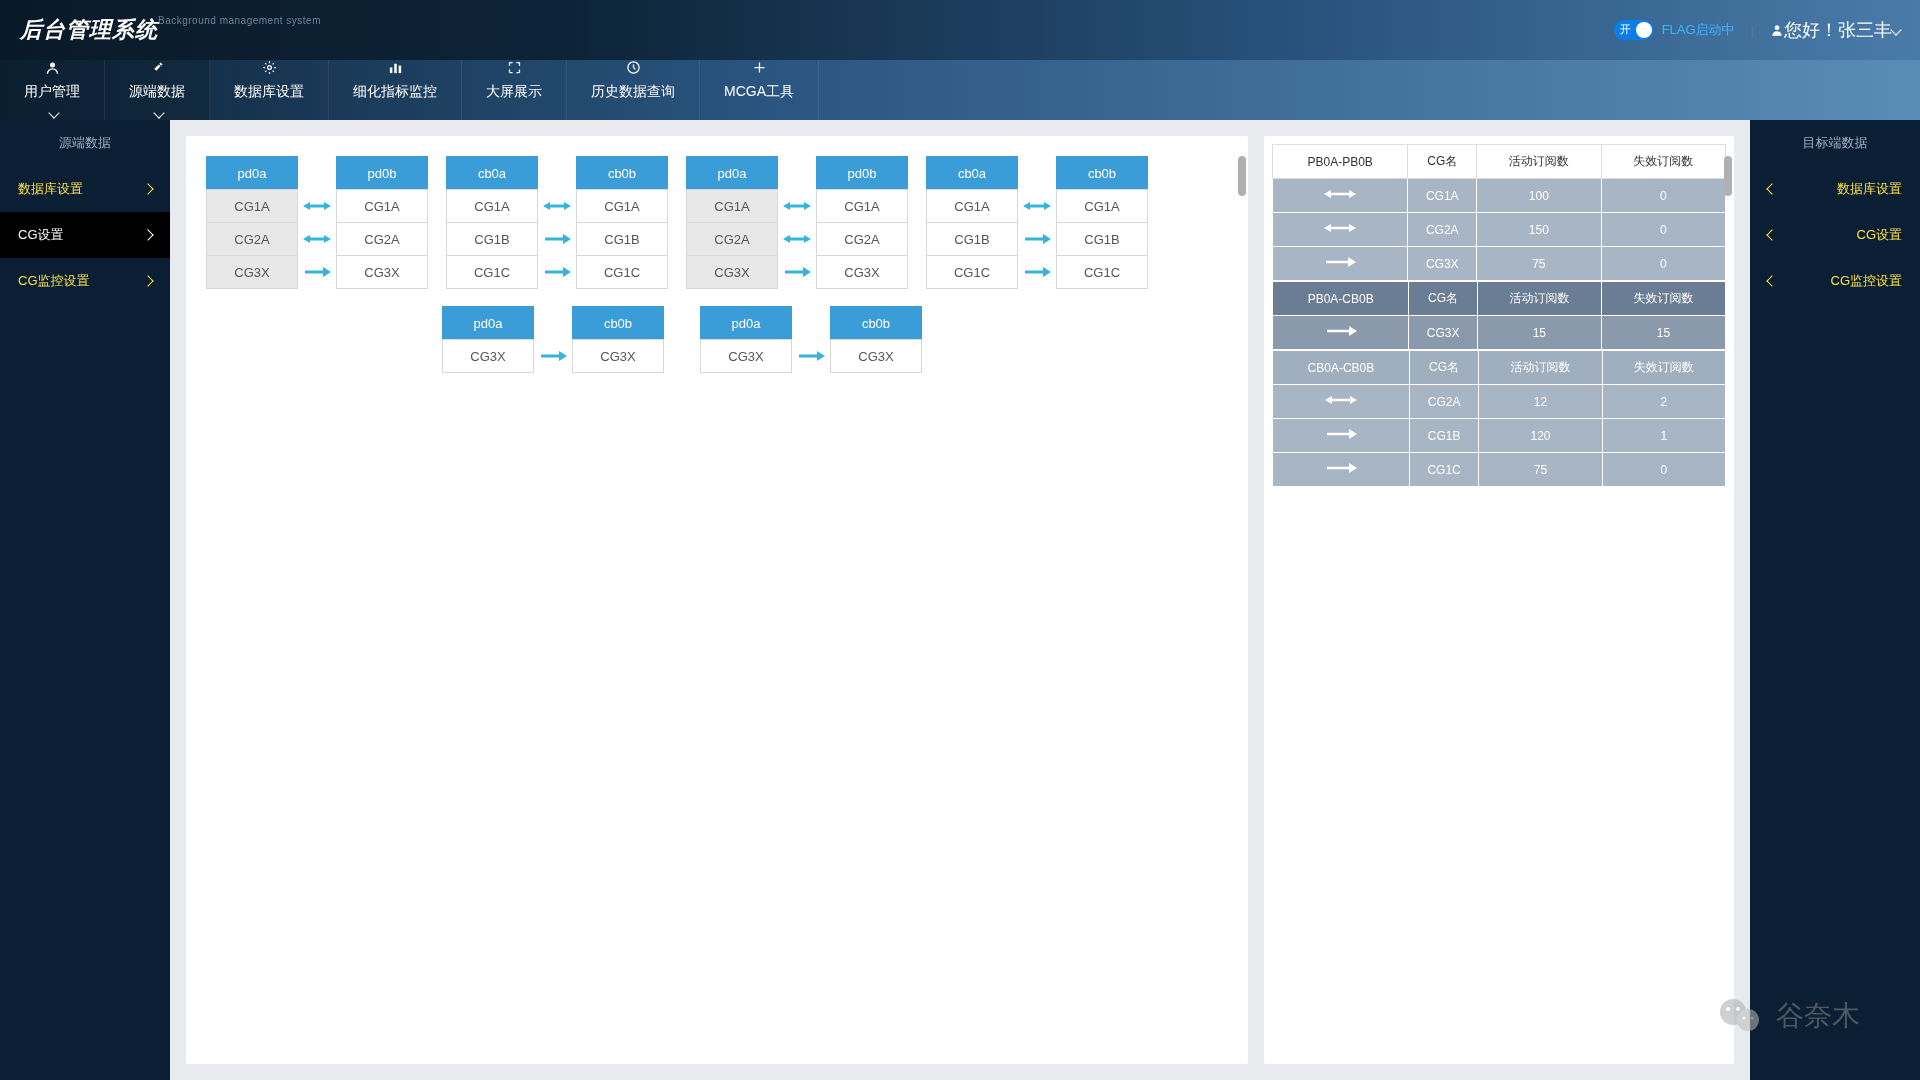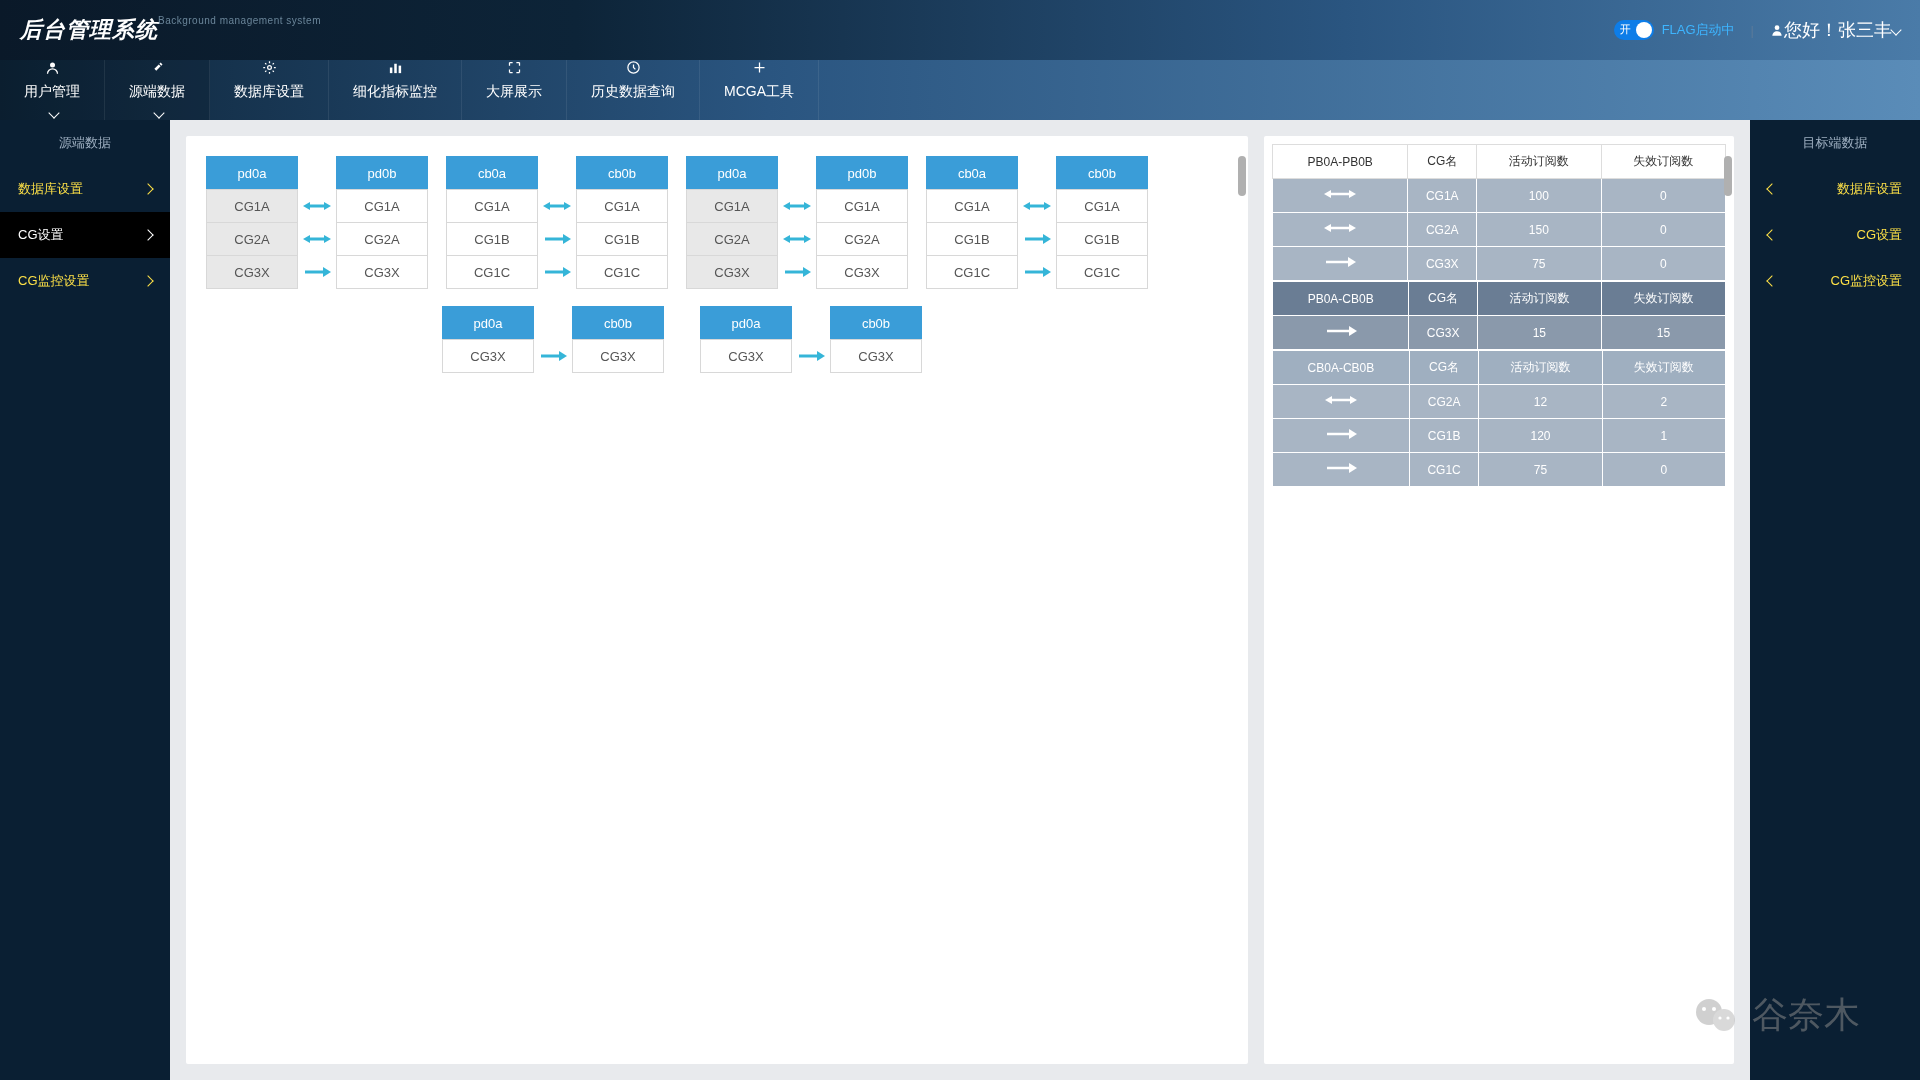--- a/index.html
+++ b/index.html
@@ -42,21 +42,21 @@
 .tbl{width:100%;border-collapse:collapse;}
 .tbl th,.tbl td{height:34px;text-align:center;font-size:12px;border:1px solid #fff;}
 .hdr-white th{background:#fff;color:#333;border:1px solid #ddd;font-weight:normal;}
 .hdr-dark th{background:#6a7d94;color:#fff;font-weight:normal;}
 .hdr-light th{background:#9fafc0;color:#fff;font-weight:normal;}
 .row-gray td{background:#a8b5c4;color:#fff;}
 .row-dark td{background:#8a99ab;color:#fff;}
 .arrow-td svg{width:32px;height:14px;}
 .watermark{position:fixed;right:60px;bottom:40px;display:flex;align-items:center;gap:12px;color:#999;opacity:0.55;}
 .watermark-icon{width:48px;height:48px;}
-.watermark-text{font-size:36px;color:#888;}
+.watermark-text{font-size:28px;color:#888;}
 .chev{width:8px;height:8px;border-right:1.5px solid currentColor;border-bottom:1.5px solid currentColor;display:inline-block;}
 .chev.right{transform:rotate(-45deg);}
 .chev.left{transform:rotate(135deg);}
 .chev.down{transform:rotate(45deg);}
 </style>
 </head>
 <body>
 
 <div class="header">
   <div class="logo">

